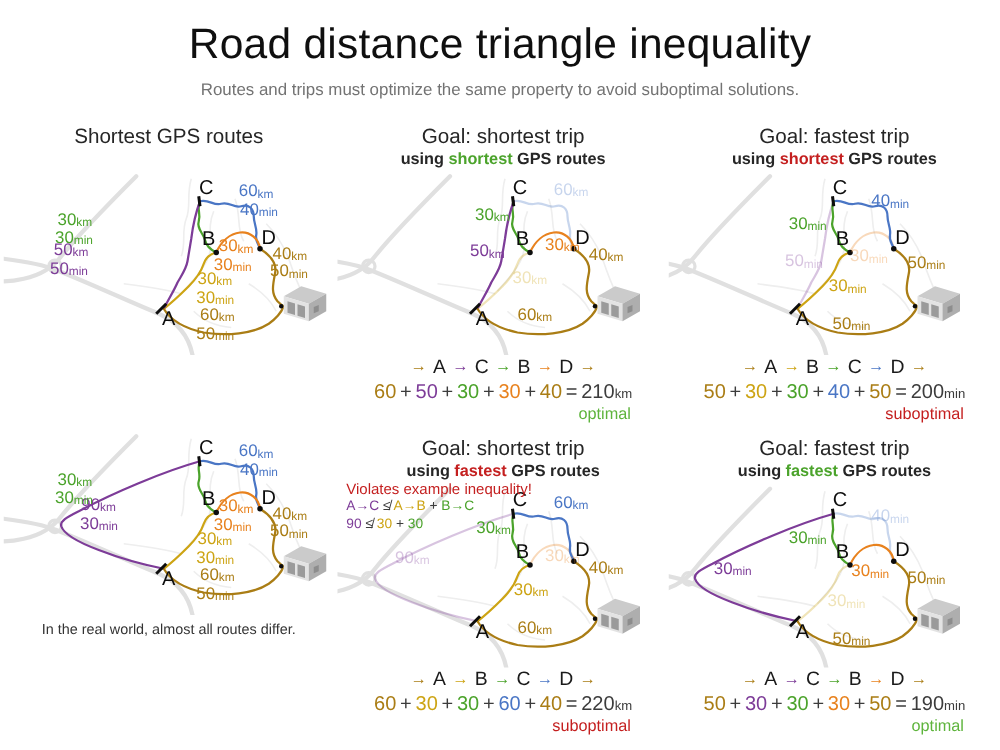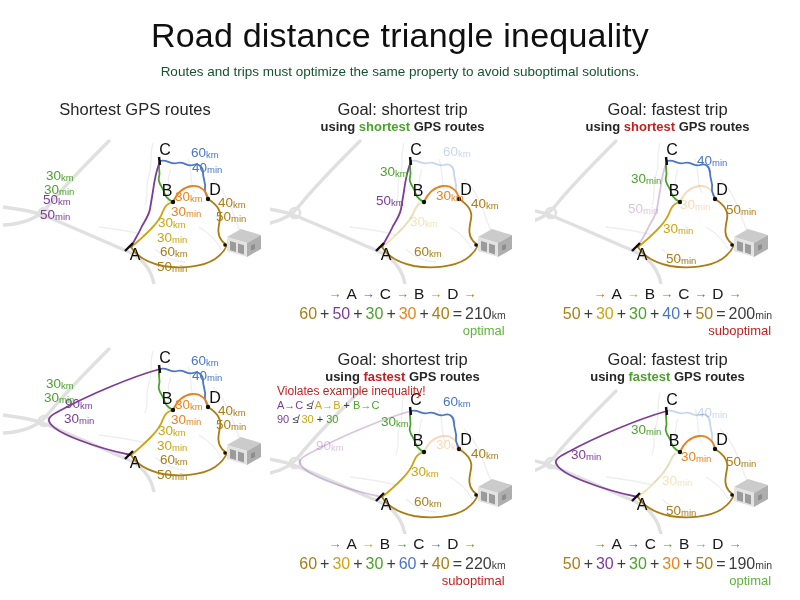--- a/index.html
+++ b/index.html
@@ -1,21 +1,21 @@
 <!DOCTYPE html>
 <html><head>
 <meta charset="utf-8">
 <style>
   html,body{margin:0;padding:0;}
   body{
     width:800px;height:600px;background:#ffffff;overflow:hidden;position:relative;
     font-family:"Liberation Sans","DejaVu Sans",sans-serif;color:#111;
   }
   .title{text-align:center;font-size:34px;font-weight:400;color:#0f0f0f;padding-top:16px;letter-spacing:.2px;}
-  .subtitle{text-align:center;font-size:13.5px;color:#14532d;margin-top:9px;}
+  .subtitle{text-align:center;font-size:13.5px;color:#737373;margin-top:9px;}
   .grid{position:absolute;left:0;top:95px;width:800px;height:500px;
         display:grid;grid-template-columns:270px 265px 265px;grid-template-rows:250px 250px;}
   .panel{position:relative;}
   .p-header{height:42px;}
   .p-head{text-align:center;font-weight:normal;font-size:16.5px;color:#262626;padding-top:5px;line-height:19px;}
   .p-sub{text-align:center;font-weight:bold;font-size:13px;color:#262626;line-height:16px;}
   .map{display:block;margin:2px auto 0 auto;}
   .eq{width:fit-content;margin:1px auto 0 auto;}
   .eq-stops{font-size:15.5px;color:#1a1a1a;text-align:center;white-space:nowrap;}
   .eq-stops .arr{font-size:13px;padding:0 5px;position:relative;top:-1px;}
@@ -250,20 +250,21 @@
         <text x="172" y="102" font-size="13.5" fill="#e8821e" opacity="1"><tspan>30</tspan><tspan font-size="9.5" dy="1">km</tspan></text>
         <text x="168" y="117" font-size="13.5" fill="#e8821e" opacity="1"><tspan>30</tspan><tspan font-size="9.5" dy="1">min</tspan></text>
         <text x="155" y="128" font-size="13.5" fill="#cda414" opacity="1"><tspan>30</tspan><tspan font-size="9.5" dy="1">km</tspan></text>
         <text x="154" y="143" font-size="13.5" fill="#cda414" opacity="1"><tspan>30</tspan><tspan font-size="9.5" dy="1">min</tspan></text>
         <text x="215" y="108" font-size="13.5" fill="#aa7d15" opacity="1"><tspan>40</tspan><tspan font-size="9.5" dy="1">km</tspan></text>
         <text x="213" y="122" font-size="13.5" fill="#aa7d15" opacity="1"><tspan>50</tspan><tspan font-size="9.5" dy="1">min</tspan></text>
         <text x="157" y="157" font-size="13.5" fill="#aa7d15" opacity="1"><tspan>60</tspan><tspan font-size="9.5" dy="1">km</tspan></text>
         <text x="154" y="172" font-size="13.5" fill="#aa7d15" opacity="1"><tspan>50</tspan><tspan font-size="9.5" dy="1">min</tspan></text>
       </svg>
       <div class="note">
+        <div>In the real world, almost all routes differ.</div>
       </div>
     </div>
     <div class="panel">
       <div class="p-header">
         <div class="p-head">Goal: shortest trip</div>
         <div class="p-sub"><span>using </span><span style="color: rgb(196, 31, 31);">fastest</span><span> GPS routes</span></div>
       </div>
       <svg width="265" height="145" viewBox="0 40 265 145" class="map">
         <g transform="translate(-16,0)">
           <path d="M106,42 C88,60 62,86 46,106 C40,114 30,121 16,124 C10,125.5 4,126 0,126" fill="none" stroke="#e0e0e0" stroke-width="3.4" stroke-linecap="round"></path>

